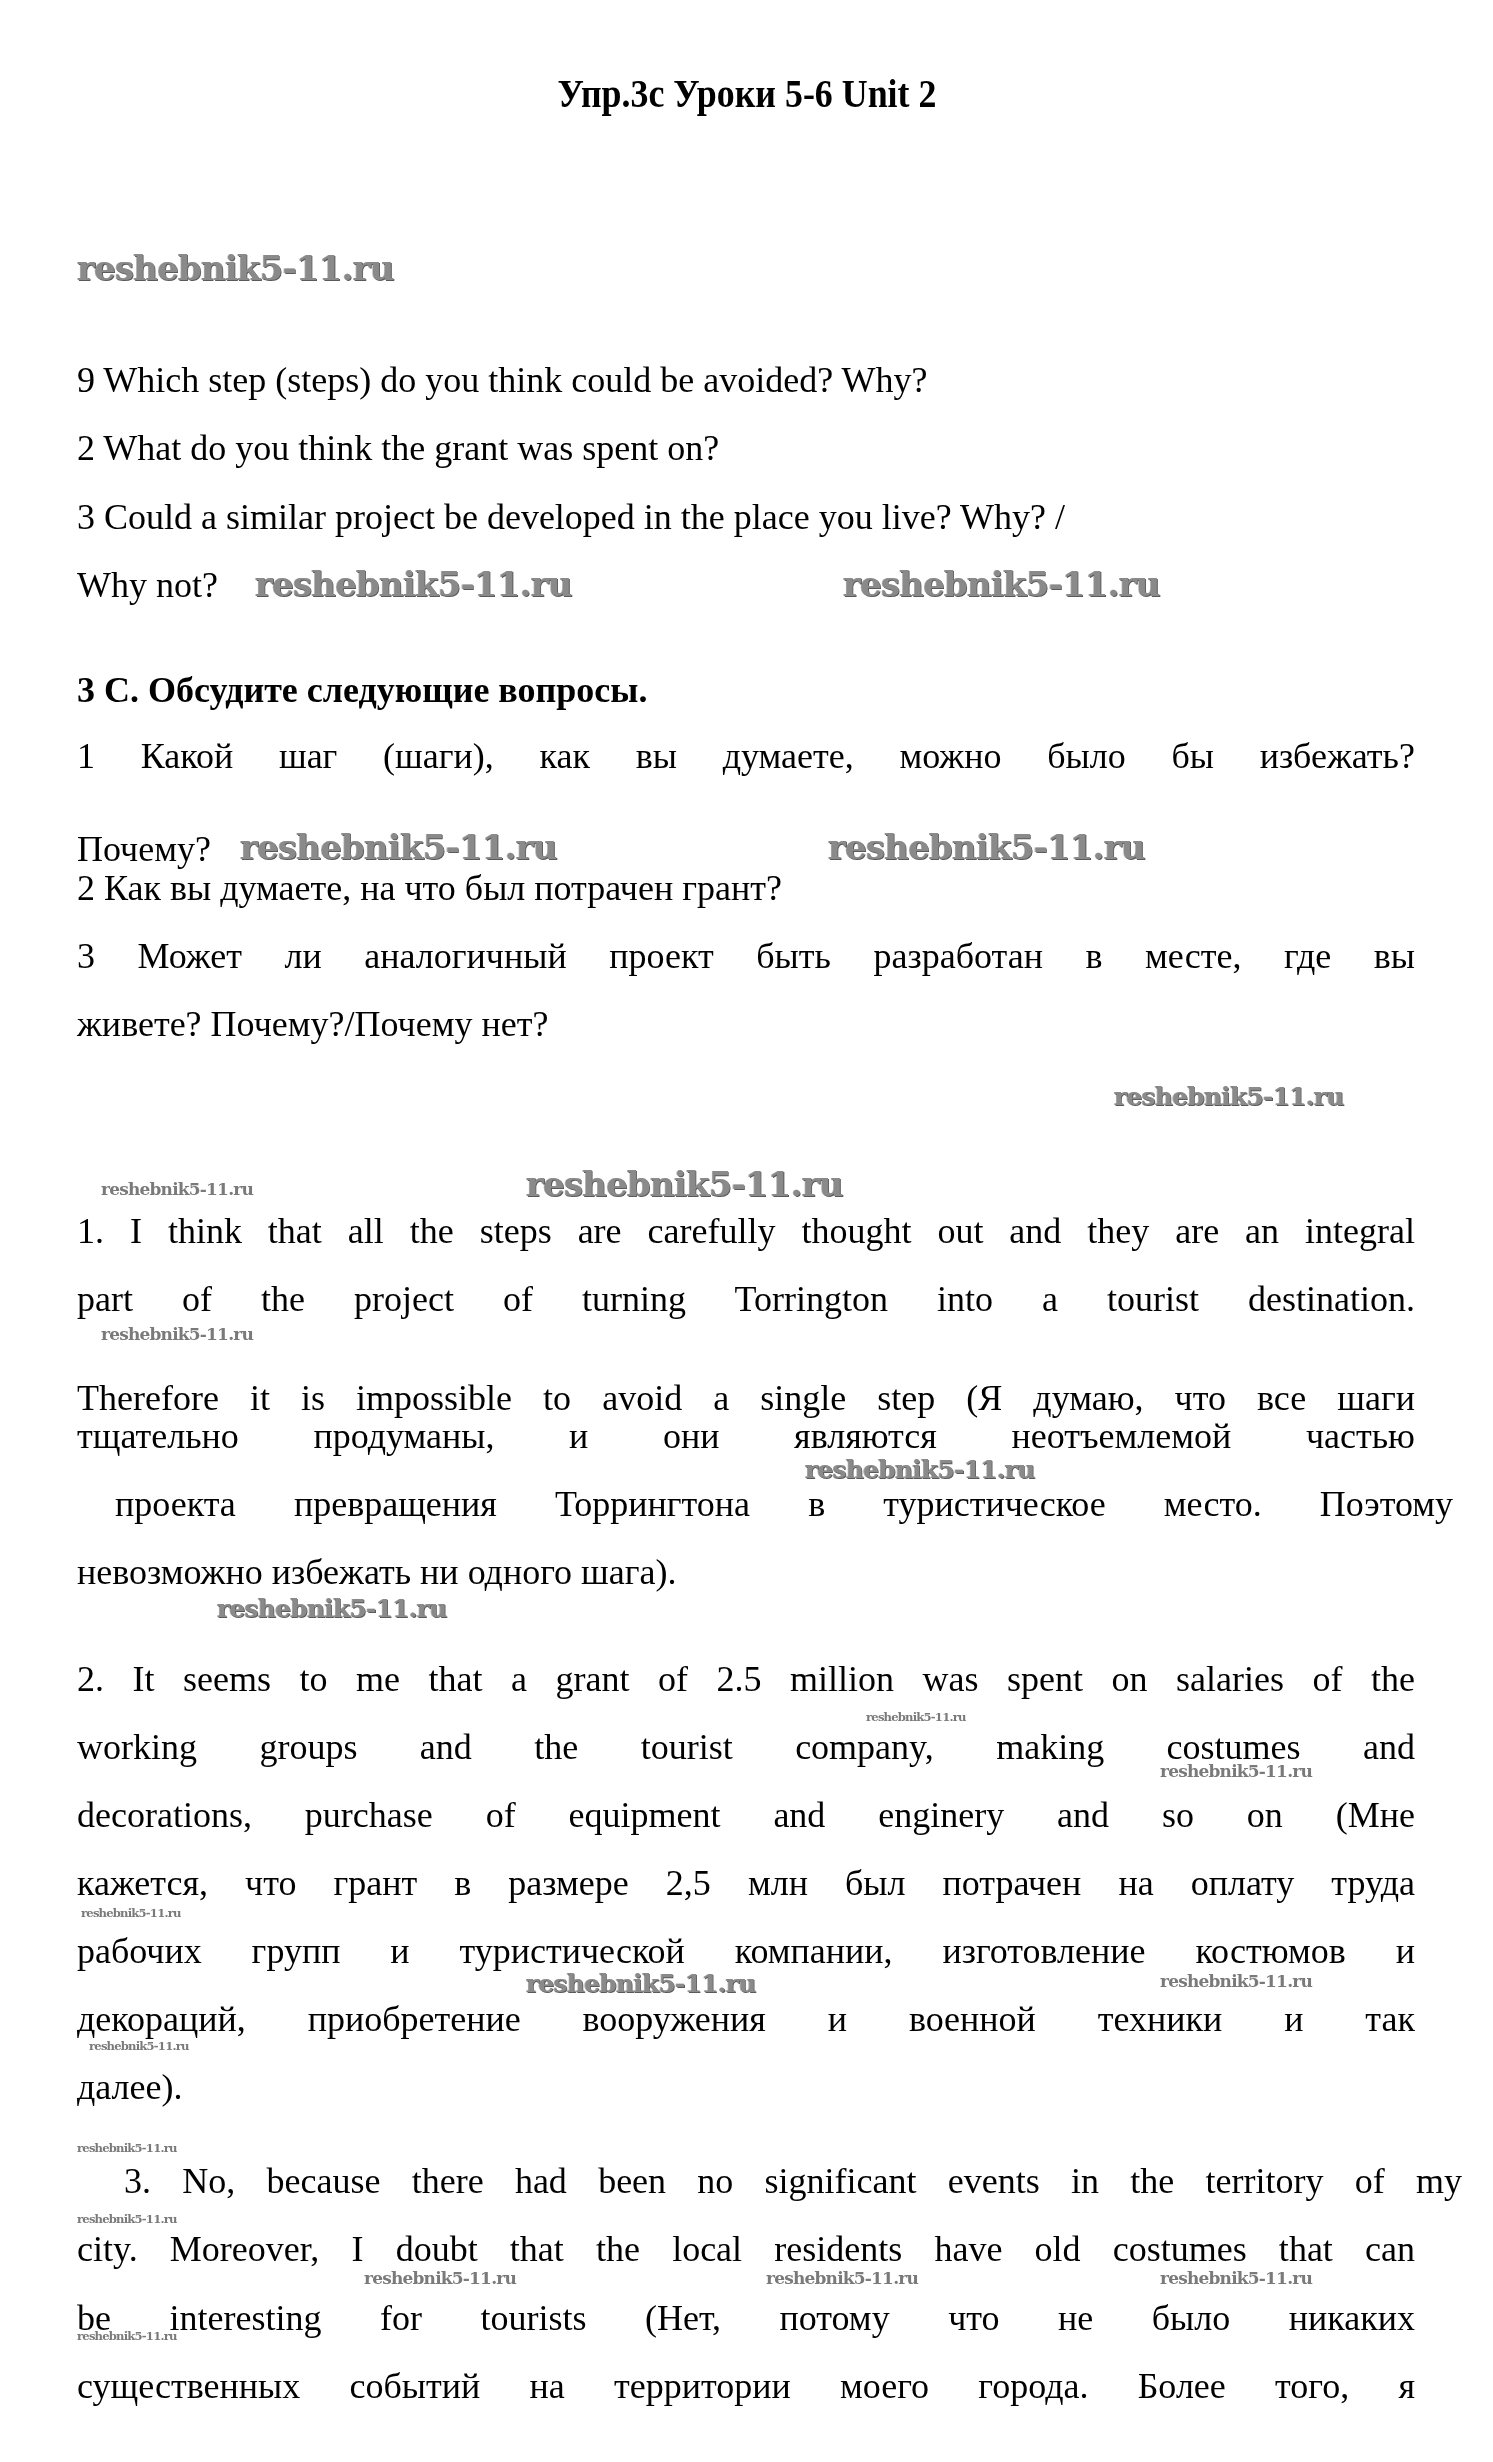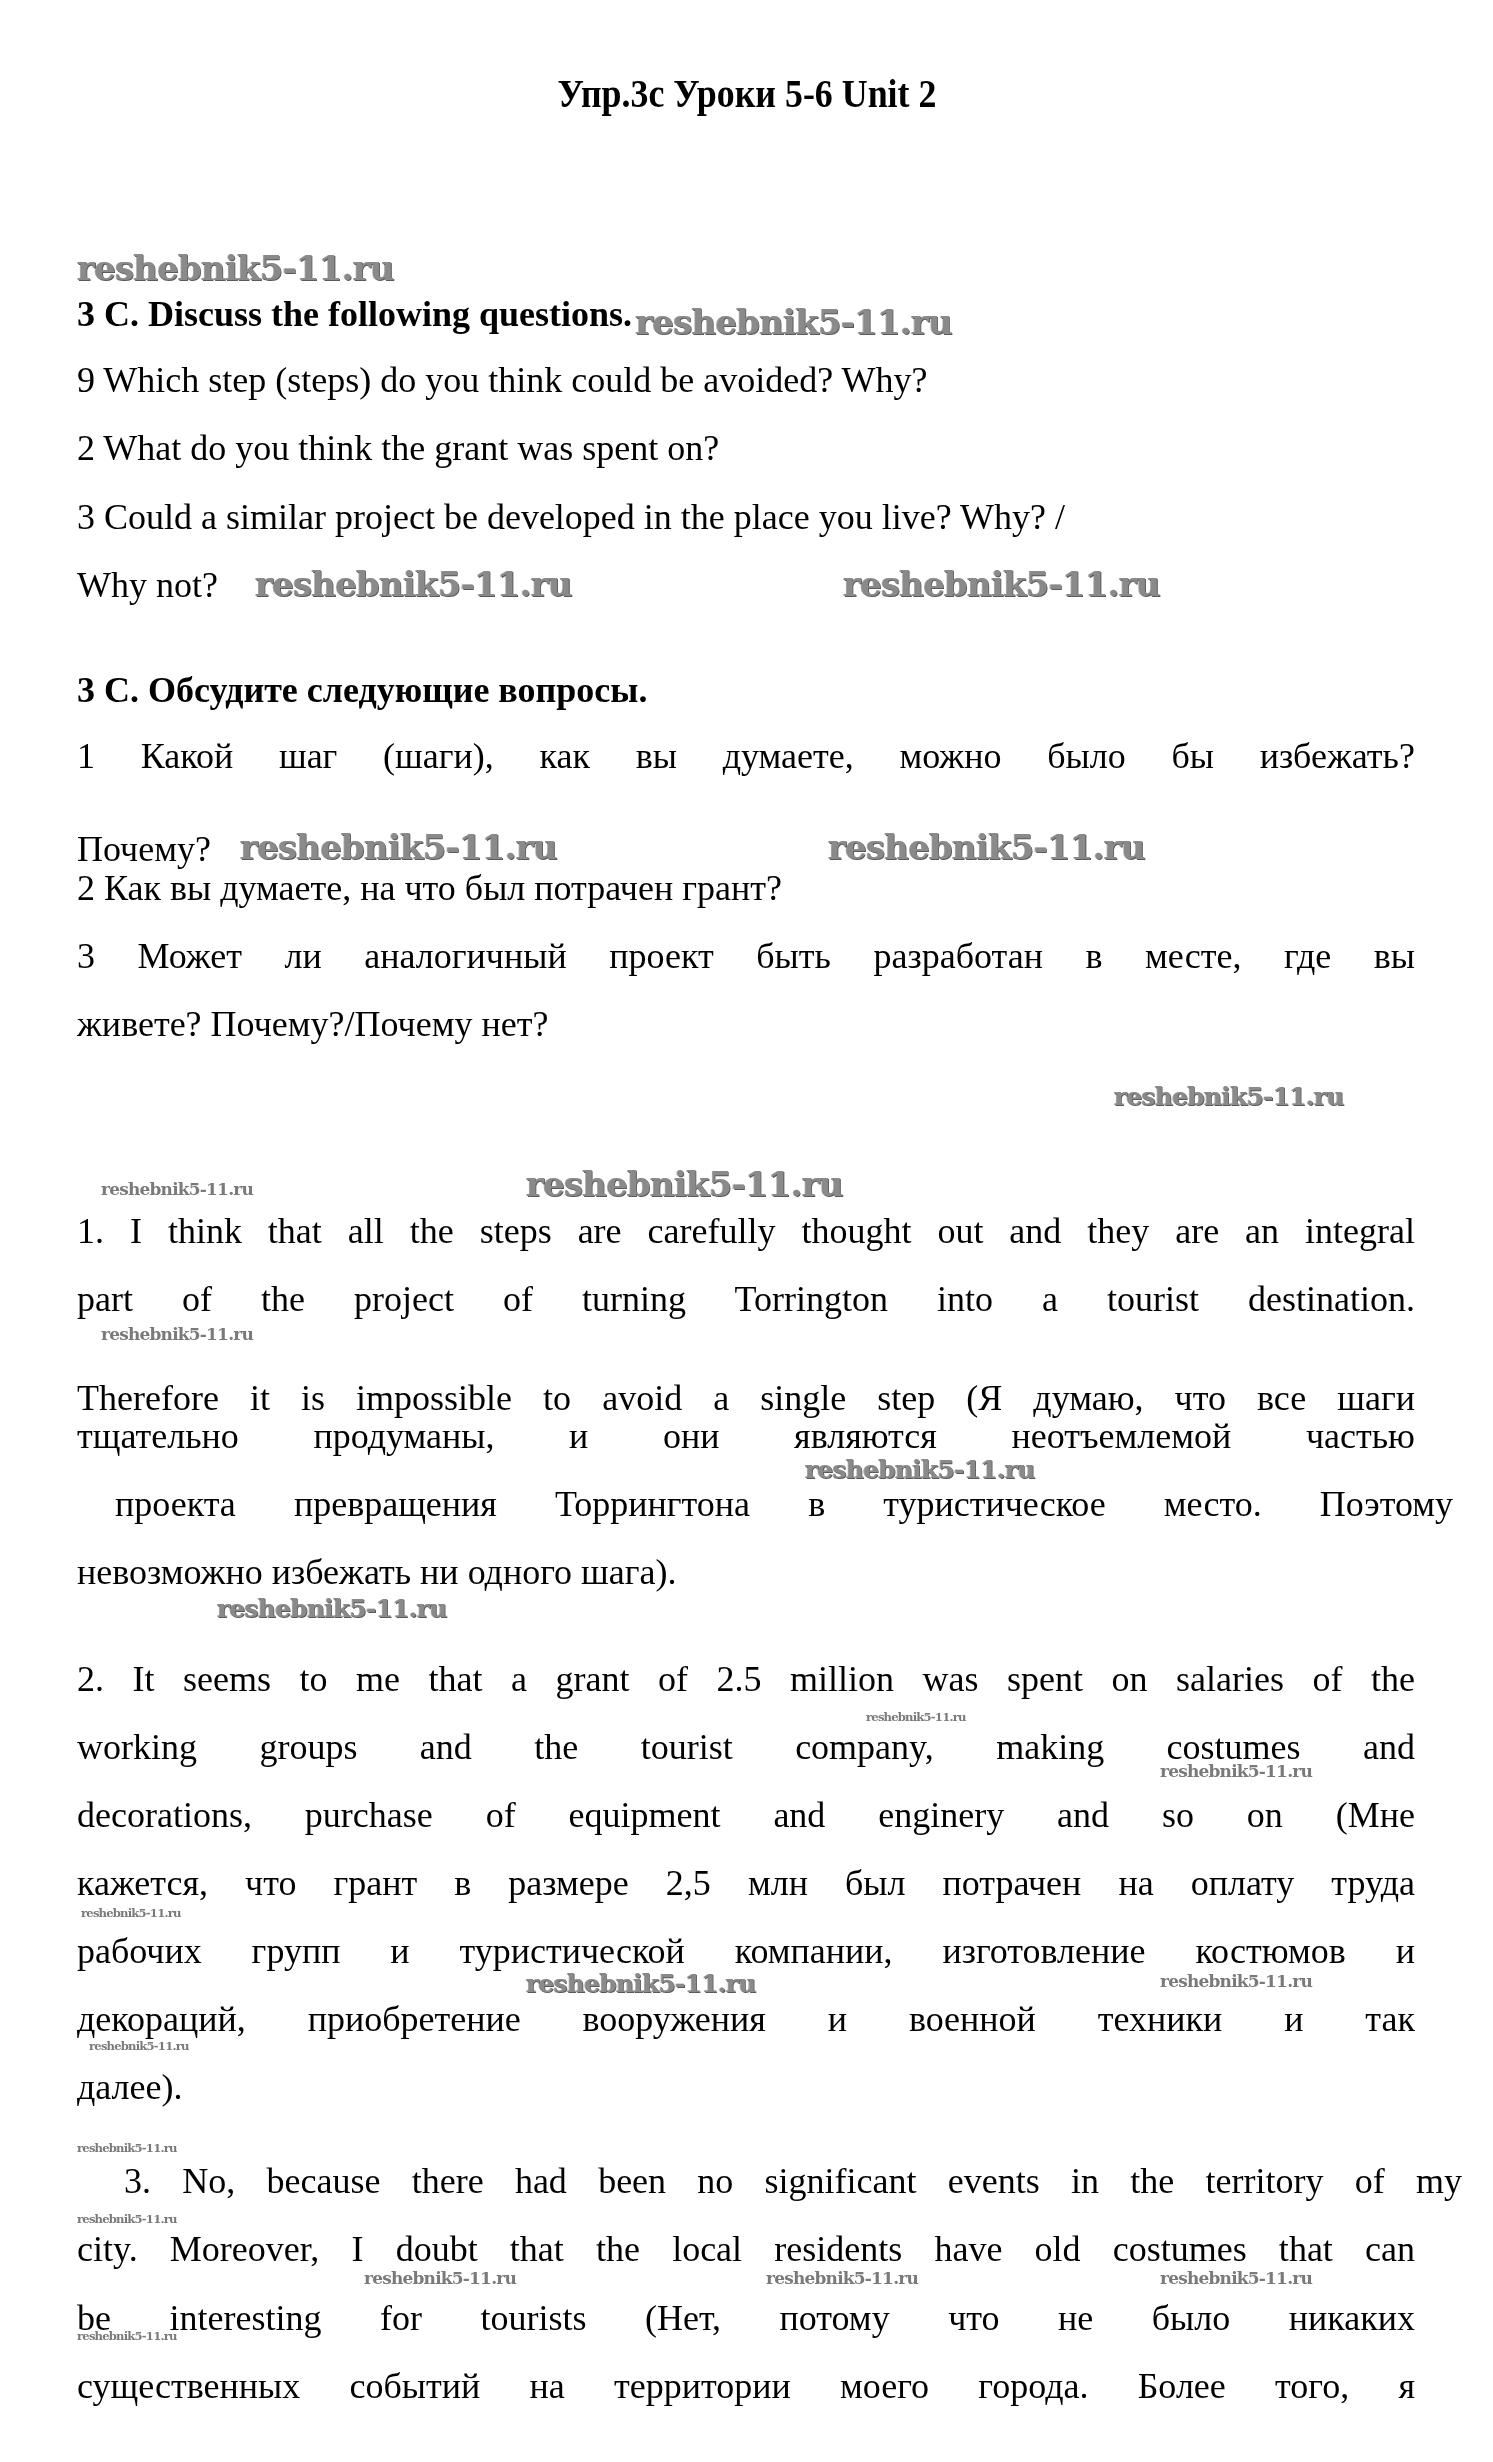--- a/index.html
+++ b/index.html
@@ -31,21 +31,20 @@
   .wm.tiny { font-size: 11.6px; line-height: 14px; color: #7a7a7a; text-shadow: none; }
 </style>
 </head>
 <body>
 
 <div class="page">
 
   <div class="title">Упр.3с Уроки 5-6 Unit 2</div>
 
   <div class="wm big" style="left:77px; top:249px;">reshebnik5-11.ru</div>
-  <div class="line bold" style="top:291px;"><span>3 C. Discuss the following questions.</span><span class="wm big" style="position:relative; top:7.7px; left:3.1px;">reshebnik5-11.ru</span></div>
   <div class="line" style="top:357px;">9 Which step (steps) do you think could be avoided? Why?</div>
   <div class="line" style="top:425px;font-family:Liberation Serif, serif;">2 What do you think the grant was spent on?</div>
   <div class="line" style="top:494px;">3 Could a similar project be developed in the place you live? Why? /</div>
   <div class="line" style="top:562px;"><span>Why not?</span></div>
   <div class="wm big" style="left:255px; top:565px;">reshebnik5-11.ru</div>
   <div class="wm big" style="left:843px; top:565px;">reshebnik5-11.ru</div>
 
   <div class="line bold" style="top:667px;">3 С. Обсудите следующие вопросы.</div>
   <div class="line justify" style="top:733px;">1 Какой шаг (шаги), как вы думаете, можно было бы избежать?</div>
   <div class="line" style="top:826px;">Почему?</div>

